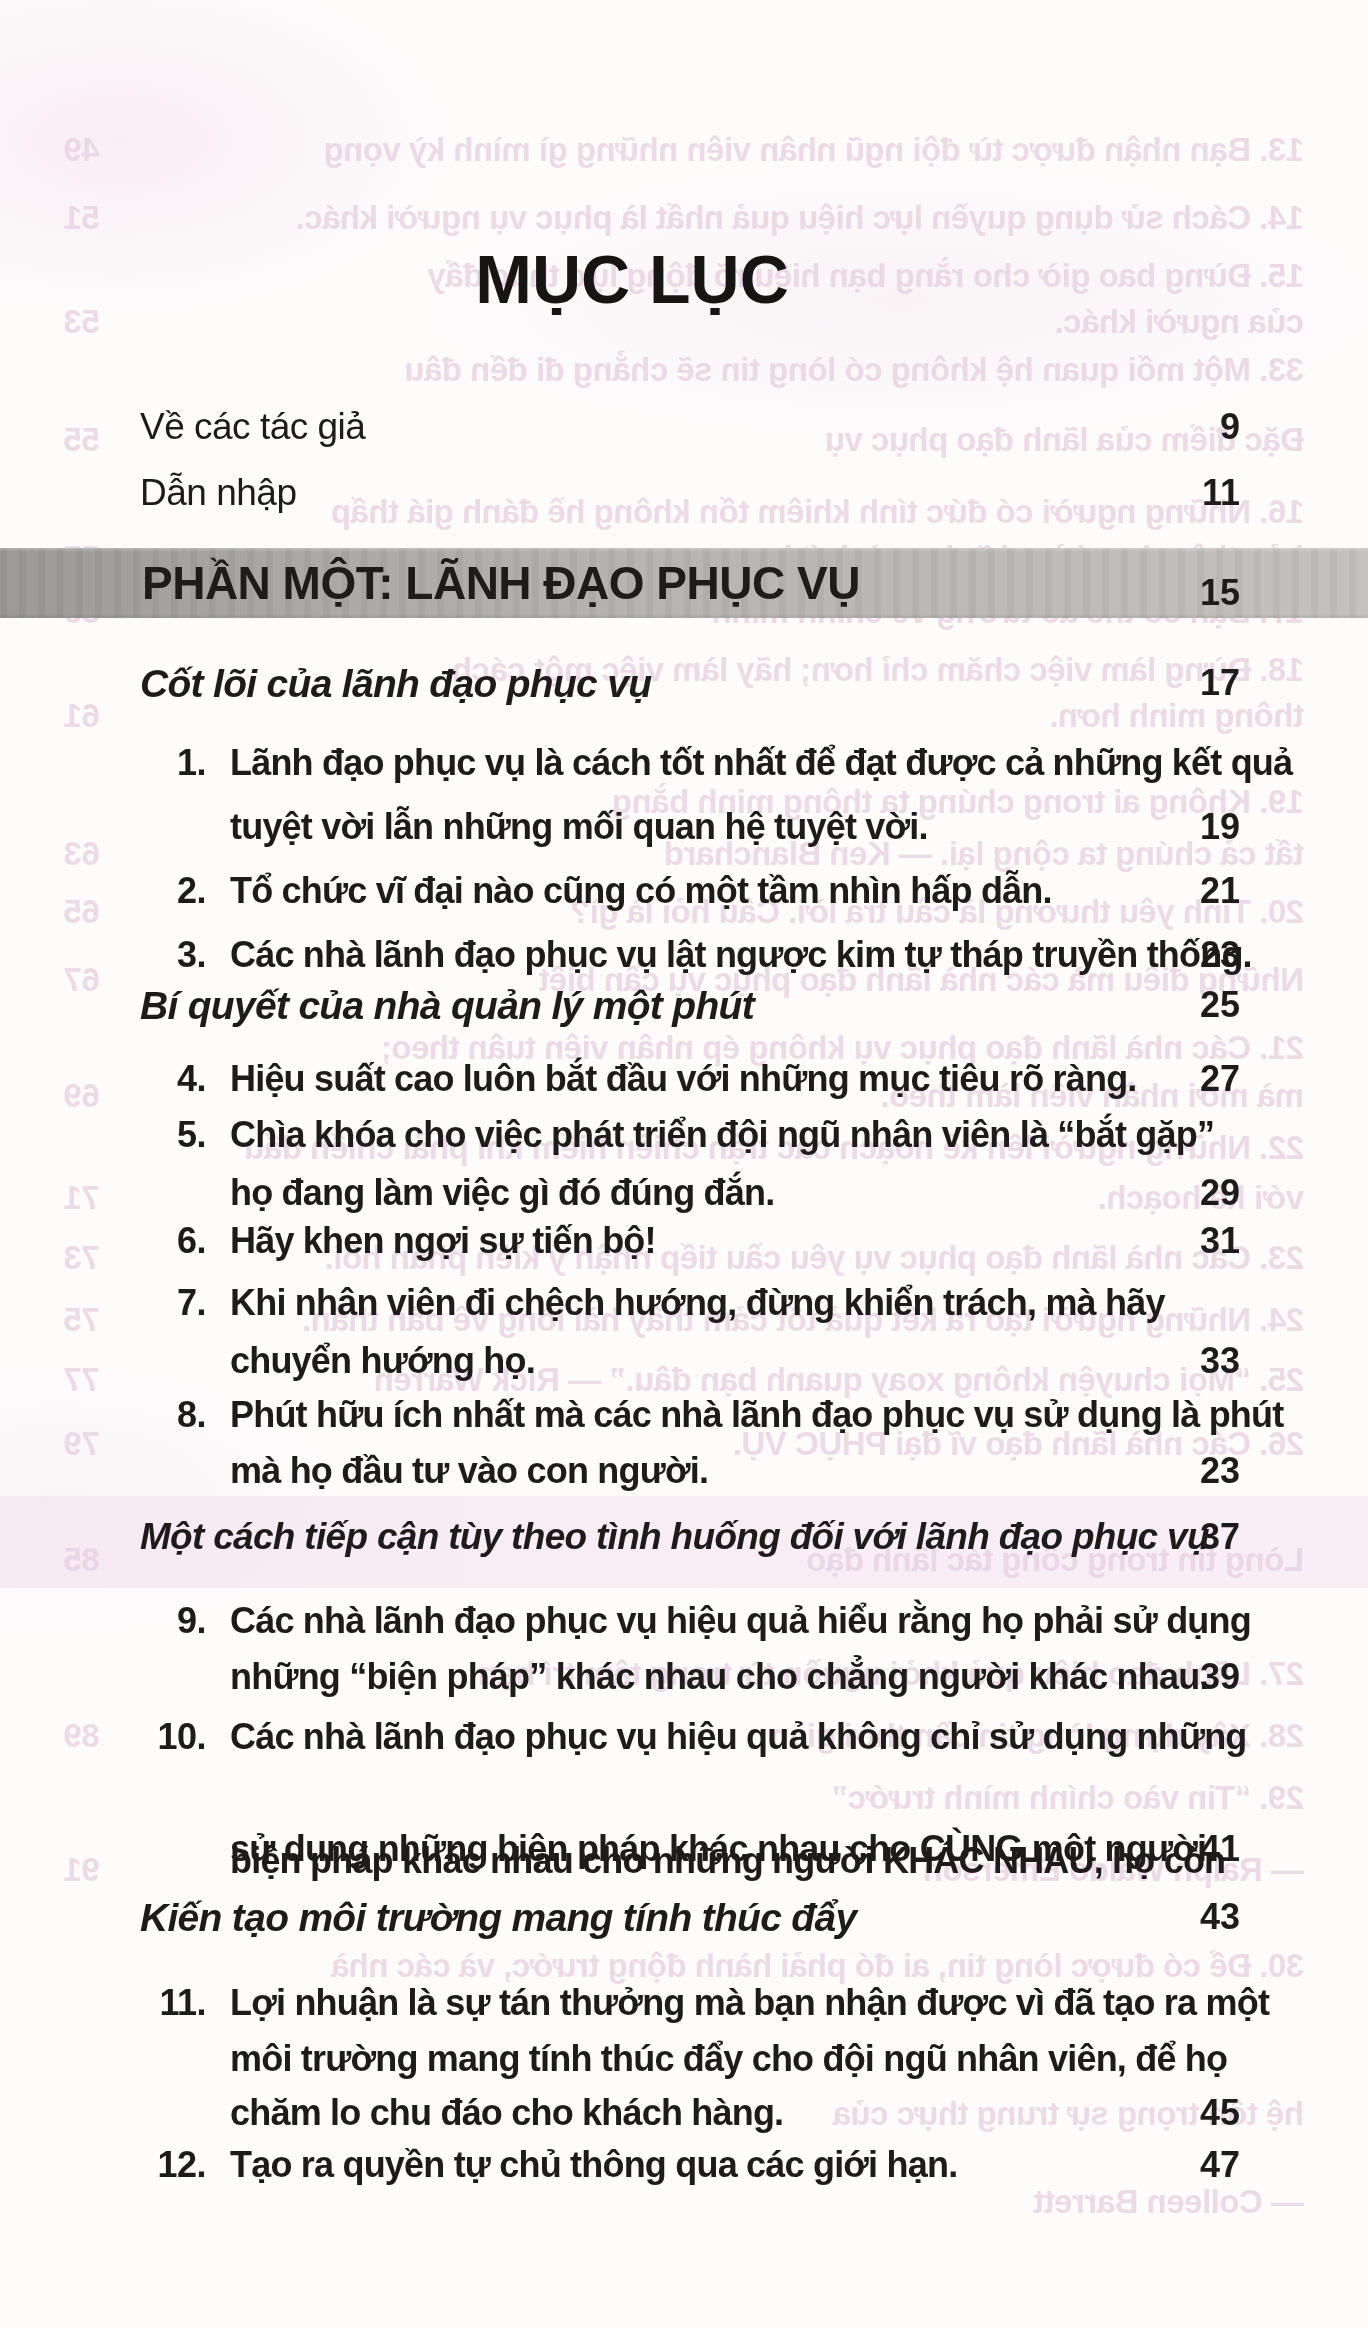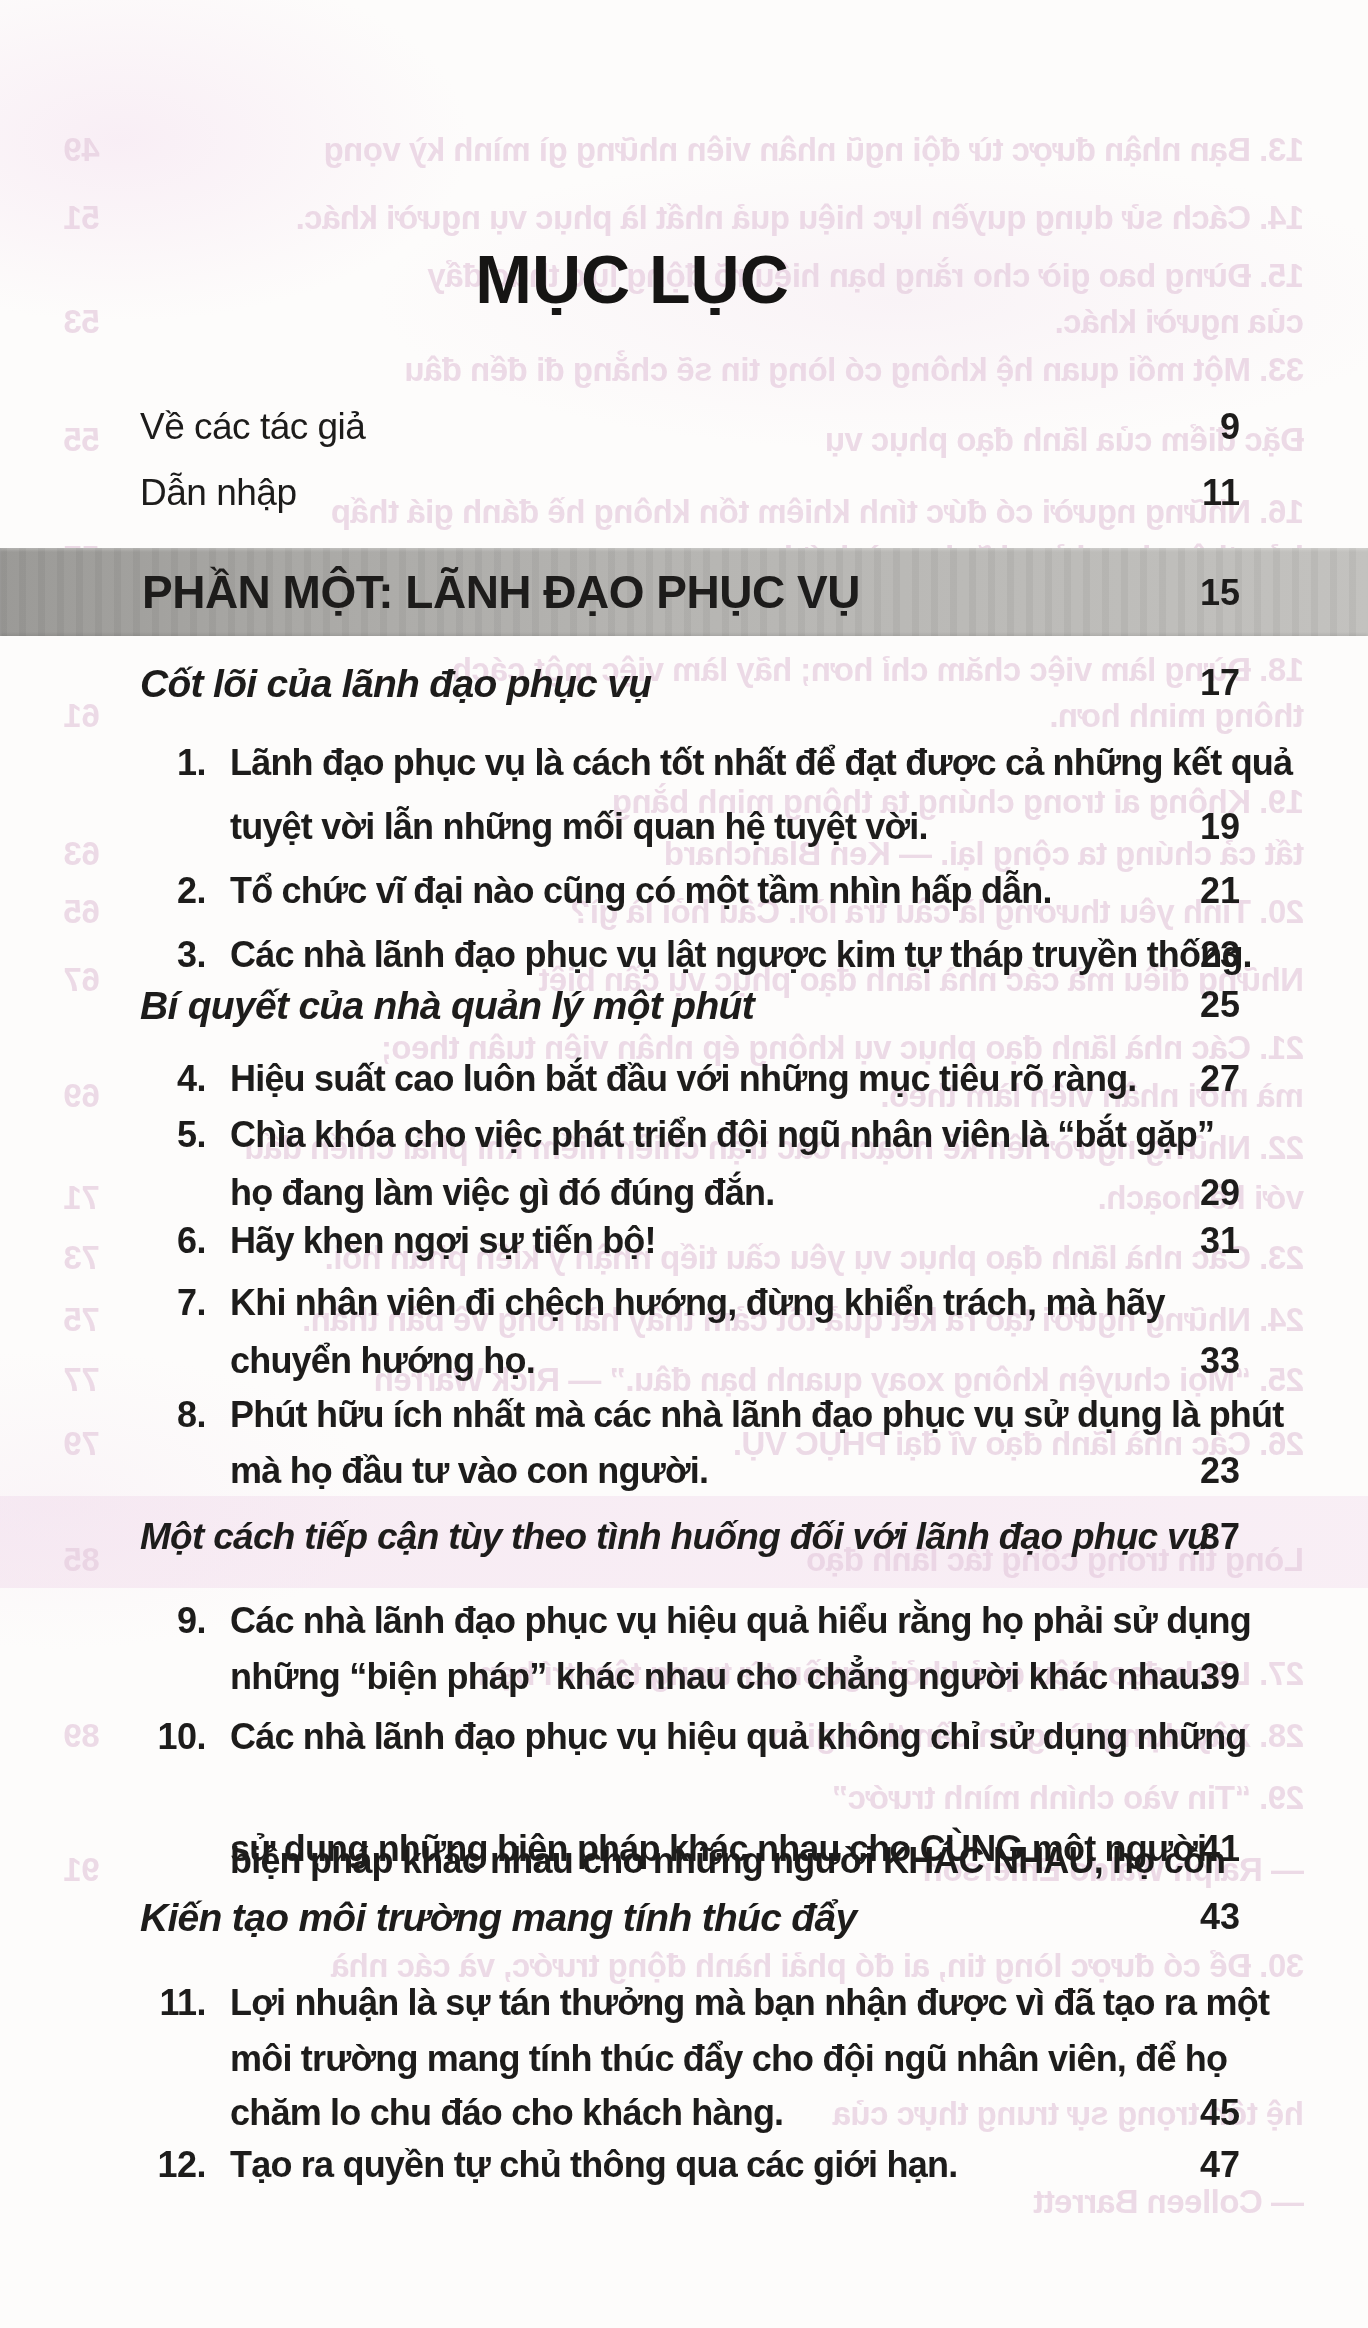--- a/index.html
+++ b/index.html
@@ -31,21 +31,21 @@
   
   .row{position:absolute;left:0;right:0;height:52px;white-space:nowrap;}
   .toc-title{
     position:absolute;top:240px;left:0;right:104px;text-align:center;
     font-size:68px;font-weight:800;letter-spacing:0px;color:#161514;
   }
   .fm-label,.sec-heading,.part-label{color:#1d1c1b;}
   .fm-label{position:absolute;left:140px;font-size:37px;font-weight:400;letter-spacing:-.5px;}
   .pg{position:absolute;right:128px;width:110px;text-align:right;font-size:36px;font-weight:700;color:#1d1c1b;}
   .part-band{
-    position:absolute;left:0;right:0;top:548px;height:88px;
+    position:absolute;left:0;right:0;top:548px;height:70px;
     background:
       repeating-linear-gradient(90deg, rgba(0,0,0,.045) 0 7px, rgba(0,0,0,0) 7px 19px),
       linear-gradient(90deg,#9b9a97 0%,#aaa9a6 22%,#b6b5b2 48%,#bcbbb8 75%,#c3c2bf 100%);
     box-shadow:inset 0 2px 3px rgba(255,255,255,.25), inset 0 -2px 3px rgba(0,0,0,.08);
   }
   .part-band .inner{position:absolute;inset:0;display:flex;align-items:center;}
   .part-label{position:absolute;left:142px;font-size:46px;font-weight:800;letter-spacing:-.5px;}
   .part-band .pg{top:24px;}
   .sec-heading{
     position:absolute;left:140px;font-size:39px;font-weight:700;font-style:italic;letter-spacing:-.7px;

